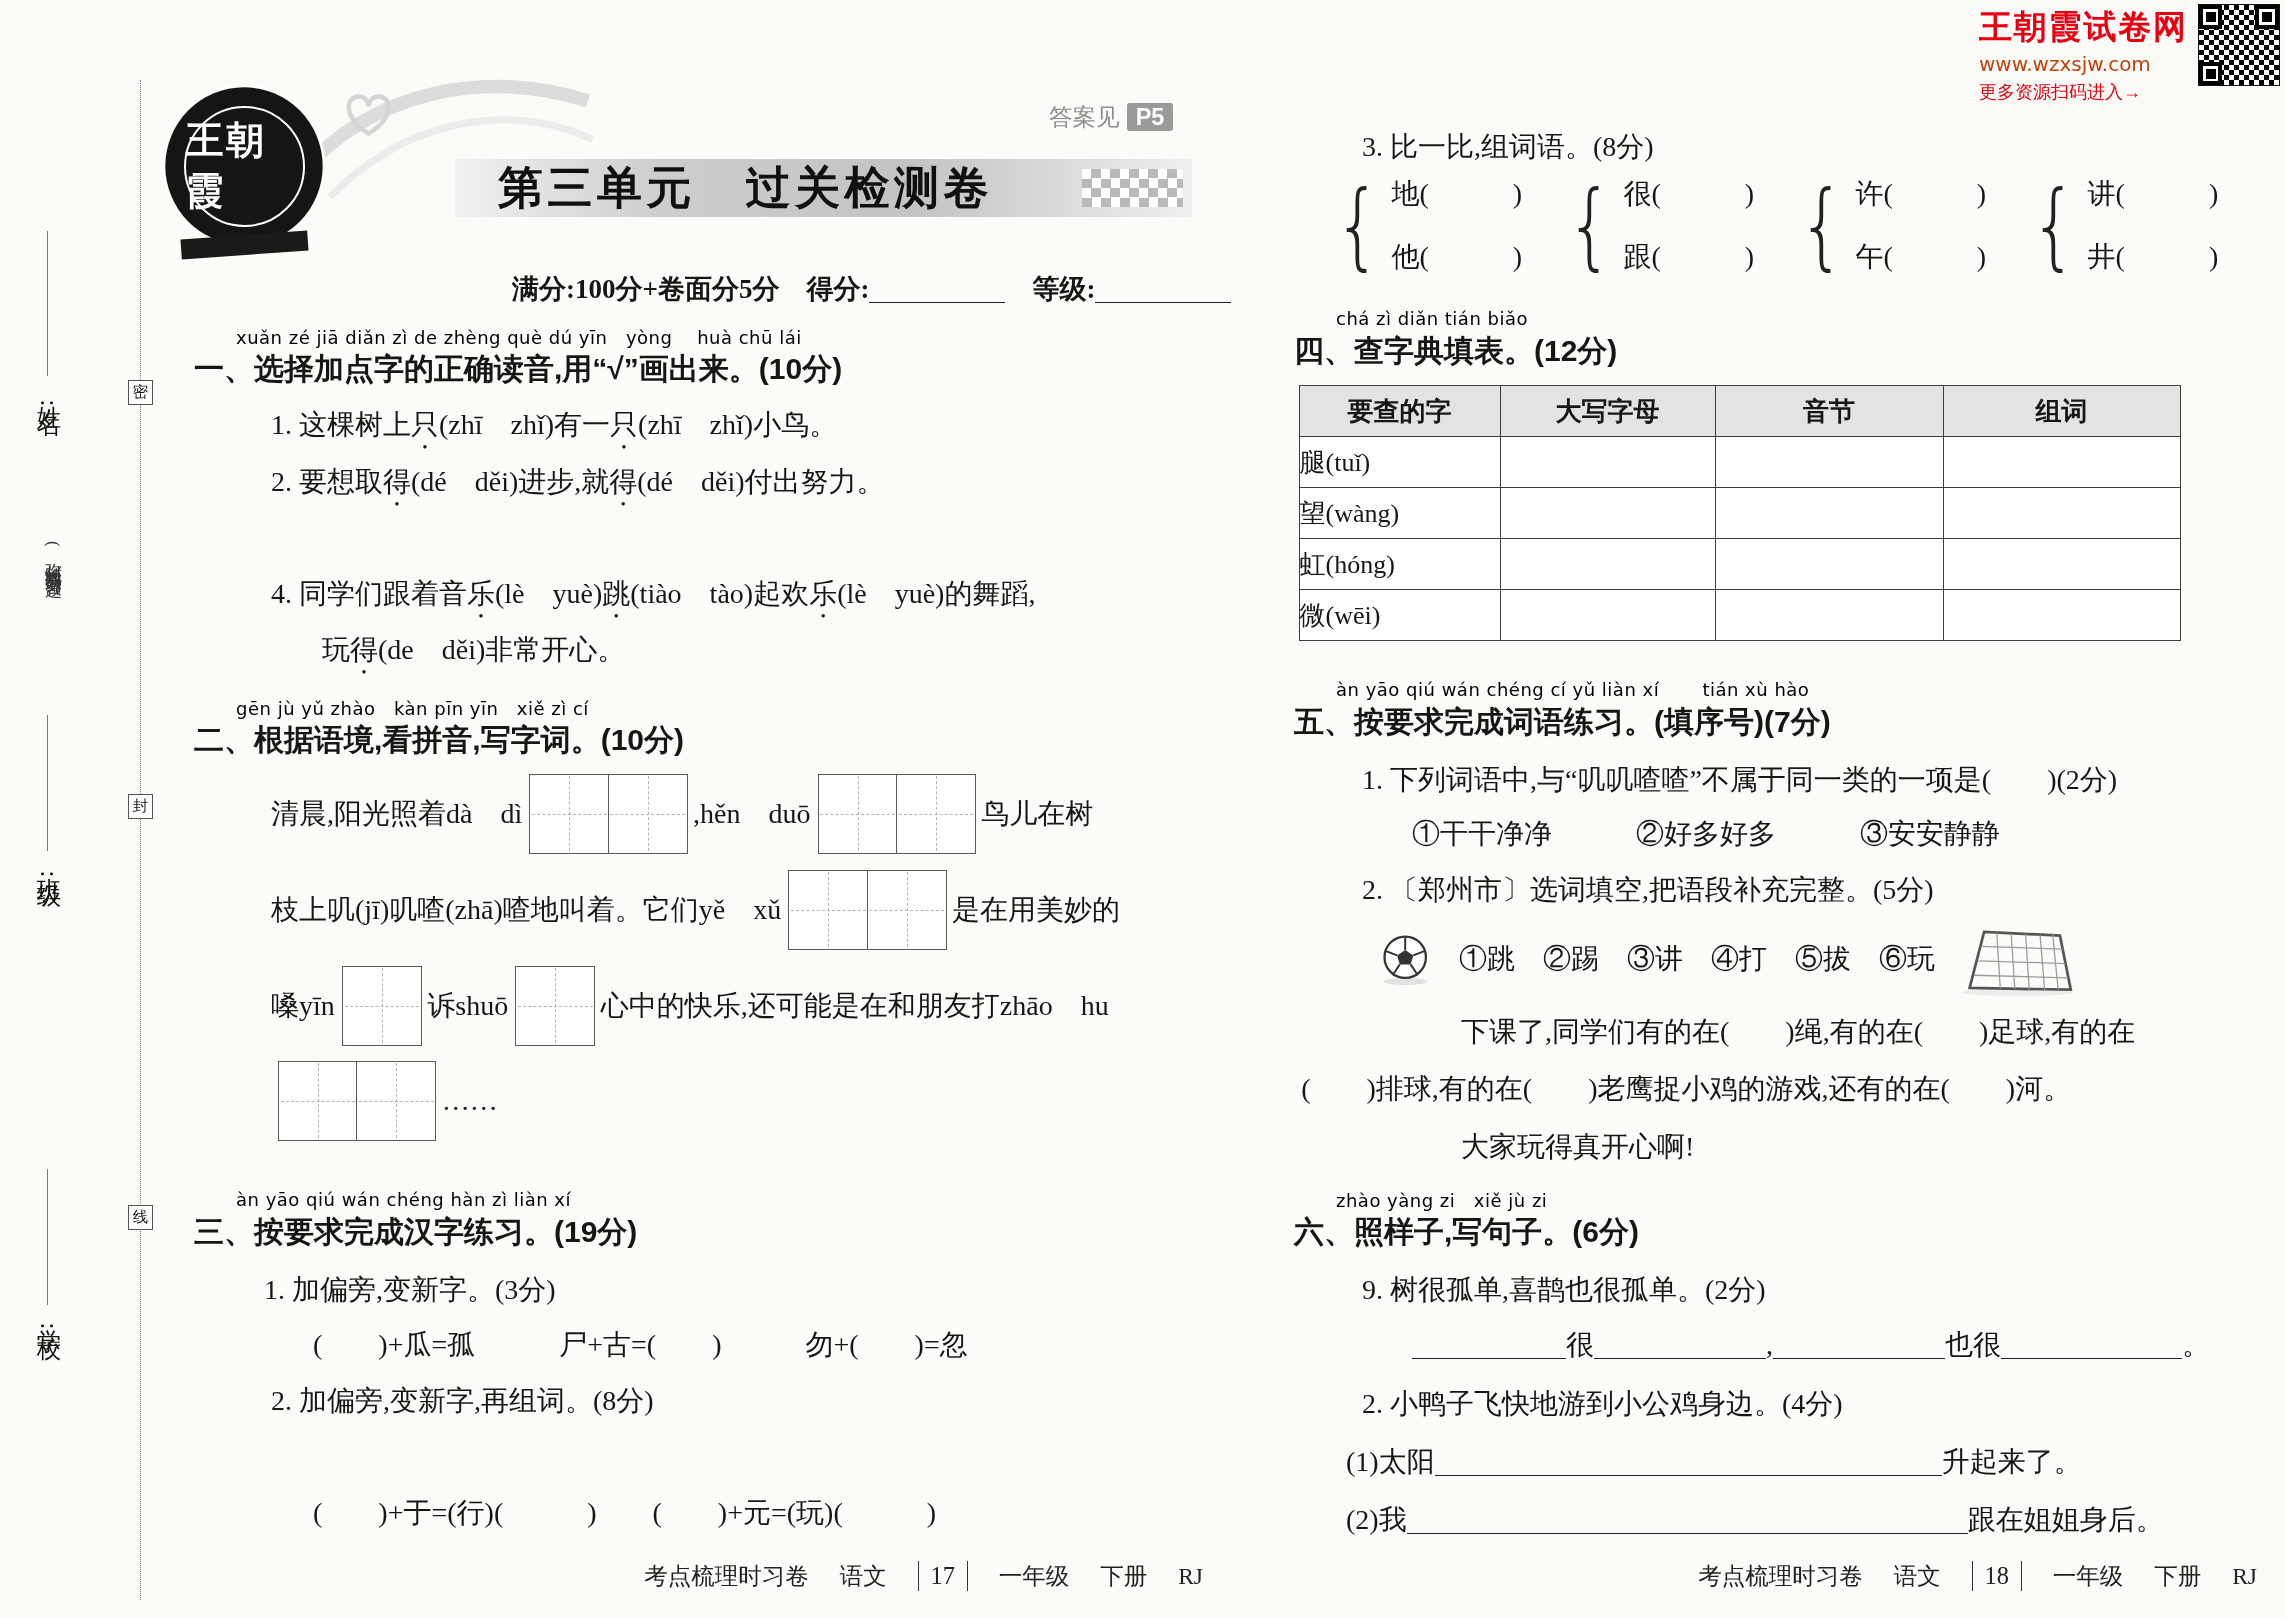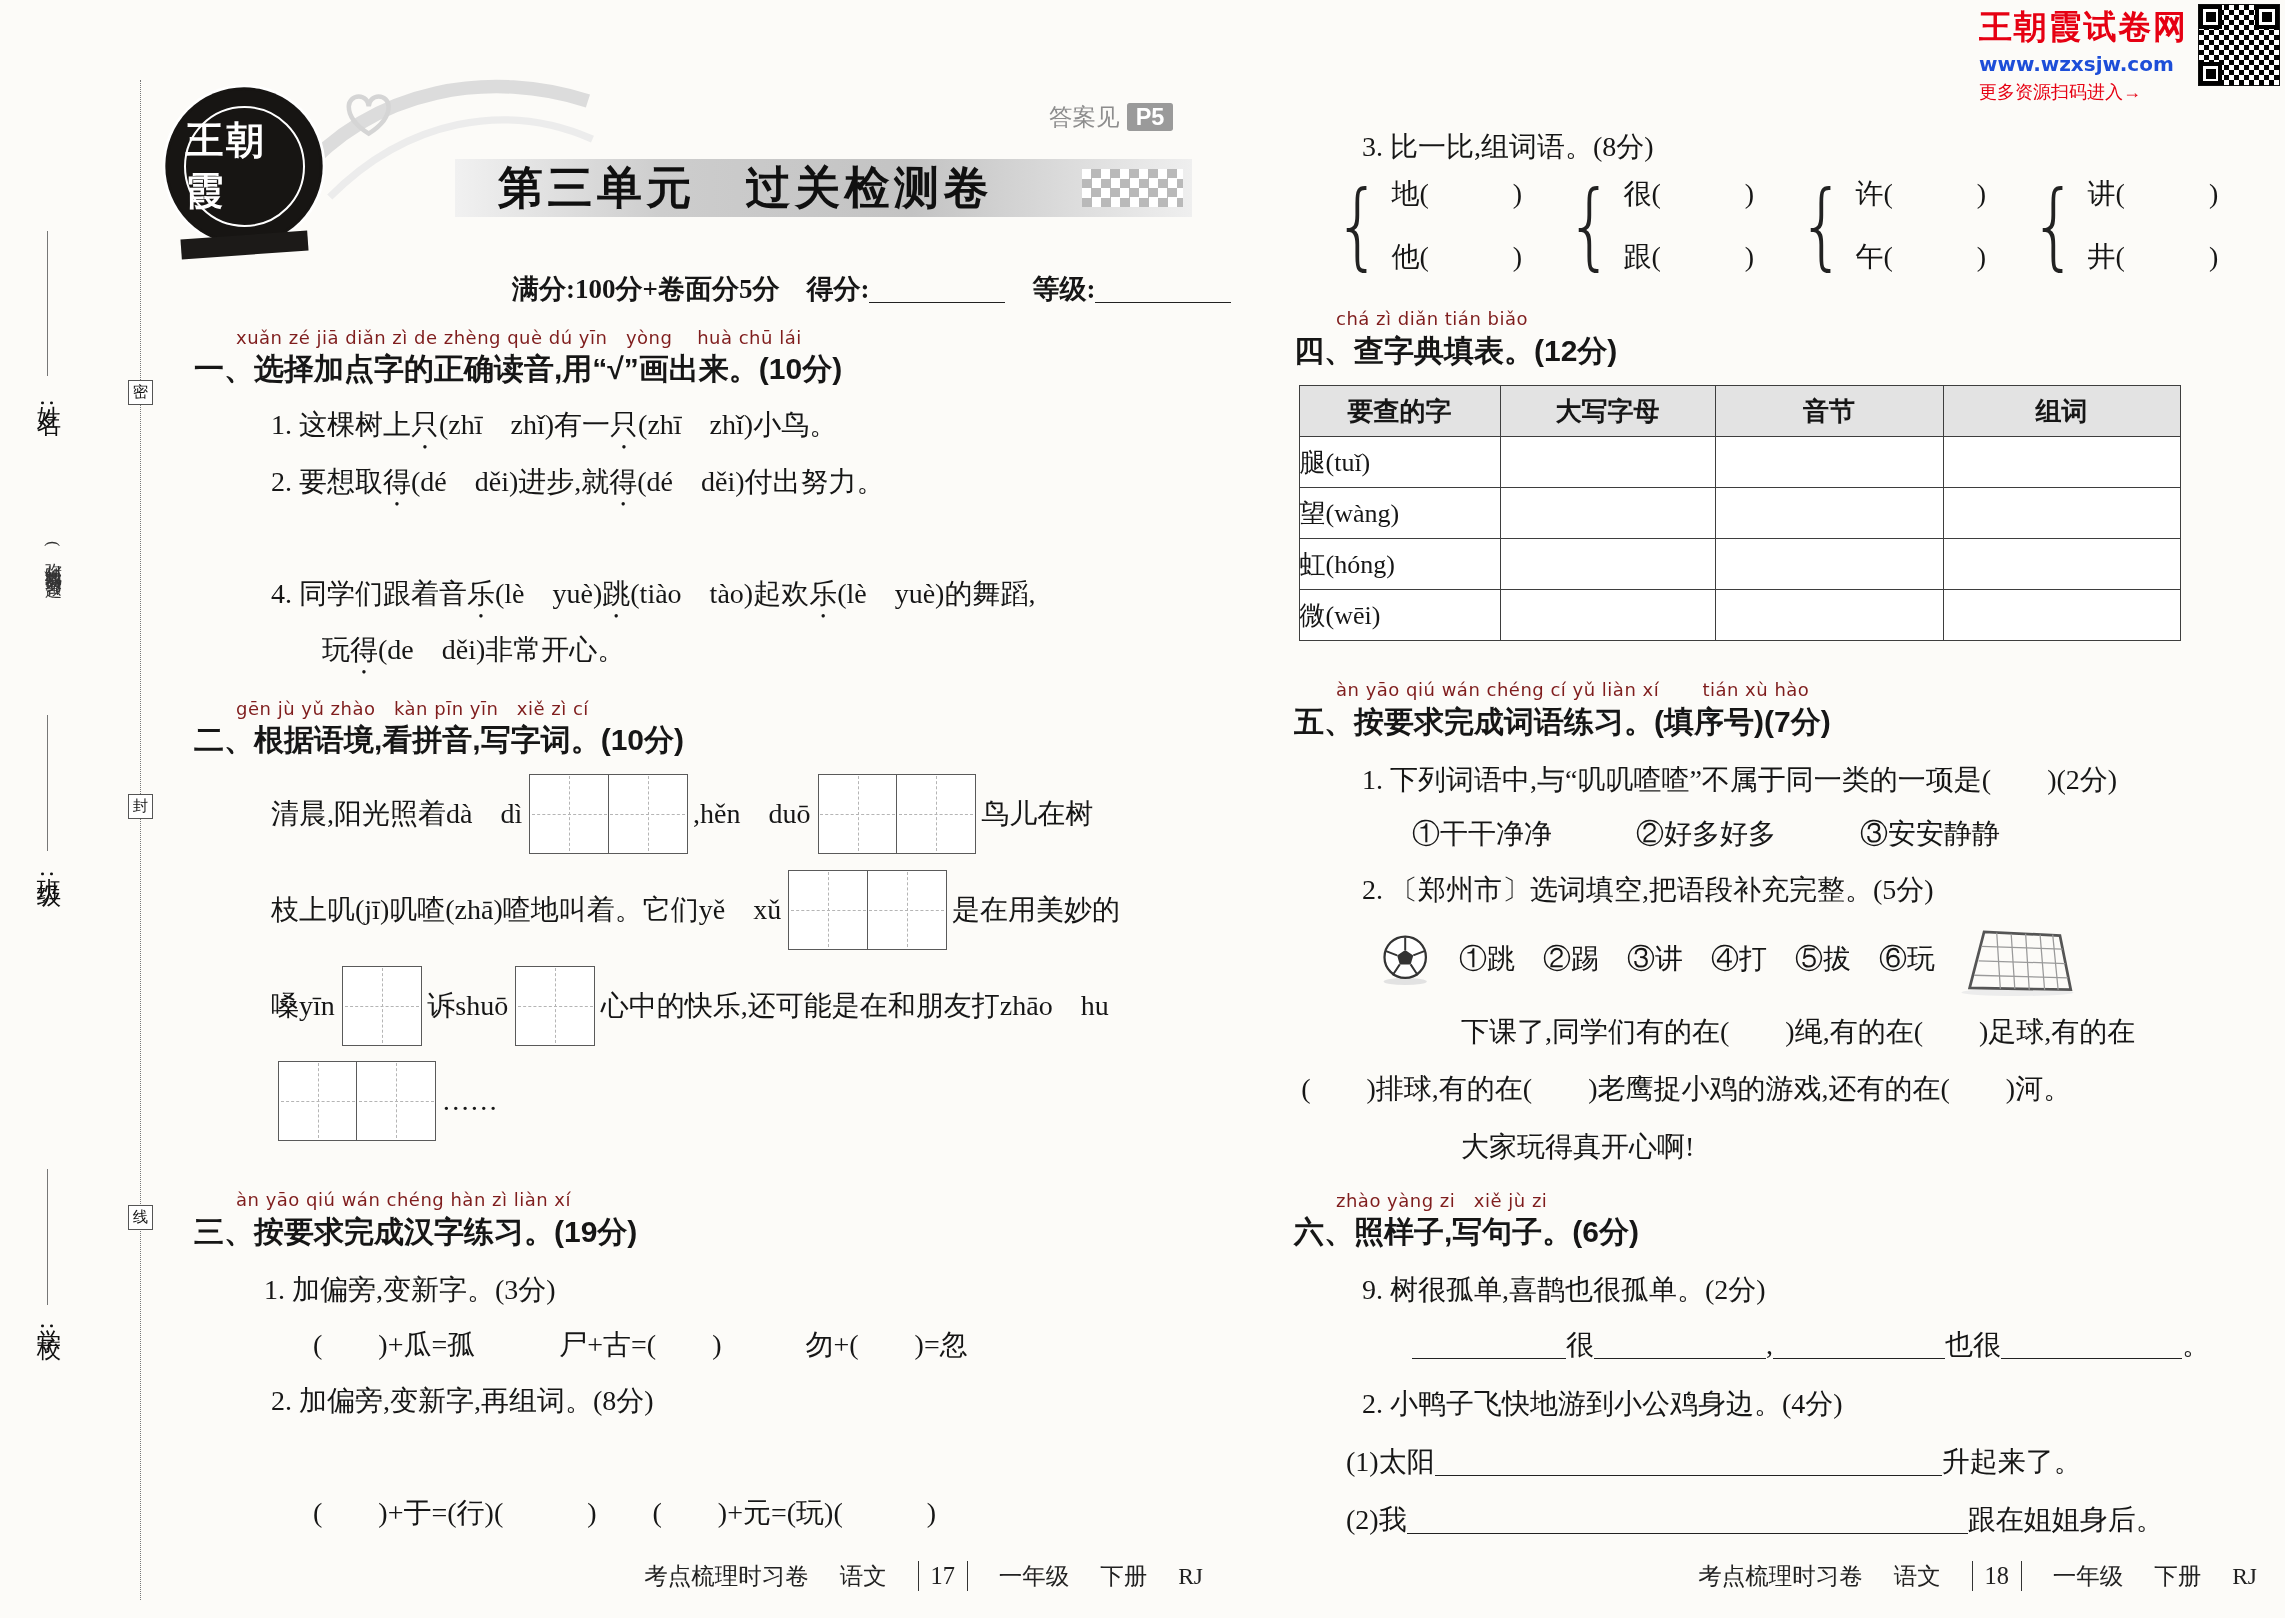--- a/index.html
+++ b/index.html
@@ -1,40 +1,40 @@
 <!DOCTYPE html>
 <html style="font-size:14.5px"><head>
 <meta charset="utf-8">
 <style>
   *{margin:0;padding:0;box-sizing:border-box}
   html,body{width:2286px;height:1618px}
   body{position:relative;background:#fcfbf8;color:#161616;font-family:"Liberation Serif",serif;overflow:hidden}
   .abs{position:absolute}
-  .pinyin{font-family:"DejaVu Sans",sans-serif;font-size:18px;color:#7f1d1d;letter-spacing:0.5px;white-space:nowrap}
+  .pinyin{font-family:"DejaVu Sans",sans-serif;font-size:18px;color:#000000;letter-spacing:0.5px;white-space:nowrap}
   .h{font-family:"Liberation Sans",sans-serif;font-weight:700;font-size:30px;white-space:nowrap}
   .body-text{font-size:28px;line-height:1.55;white-space:nowrap}
   .em{-webkit-text-emphasis:filled dot;-webkit-text-emphasis-position:under;text-emphasis:filled dot;text-emphasis-position:under right}
   .blank{display:inline-block;border-bottom:1.8px solid #222;height:33px;vertical-align:-5.4px}
 
   
   .fold-line{left:140px;top:80px;height:1520px;width:0;border-left:1.8px dotted #777}
   .vlabel{writing-mode:vertical-rl;font-size:24.4px;letter-spacing:6.3px;color:#111;left:33px}
   .vnote{writing-mode:vertical-rl;font-size:17px;letter-spacing:2.7px;color:#333;left:42px}
   .mline{left:47px;width:0;border-left:1.4px solid #777}
   .sealchar{left:128px;width:25px;height:25px;border:1.4px solid #555;font-size:15.4px;display:flex;align-items:center;justify-content:center;background:#fff}
 
   
   .stamp-outer{width:152px;height:152px;border-radius:50%;background:#171513;display:flex;align-items:center;justify-content:center;box-shadow:0 0 0 2.7px #171513,0 0 0 5.4px #fff}
   .stamp-inner{width:121px;height:121px;border-radius:50%;border:2.7px solid #fff;display:flex;align-items:center;justify-content:center;color:#fff;font-size:38px;font-weight:700;font-family:"Liberation Sans",sans-serif;letter-spacing:2.7px}
   .stamp-ribbon{position:absolute;bottom:-12.7px;left:12.7px;width:127px;height:20px;background:#1c1a18;transform:rotate(-4deg)}
 
   
   .brand{right:7.2px;top:5.4px;display:flex;gap:11px;align-items:flex-start}
   .brand-name{font-family:"Liberation Sans",sans-serif;font-weight:700;font-size:33px;color:#e60012;letter-spacing:1.8px}
-  .brand-url{font-family:"DejaVu Sans",sans-serif;font-weight:700;font-size:20px;color:#1d4ed8;margin-top:1.8px}
+  .brand-url{font-family:"DejaVu Sans",sans-serif;font-weight:400;font-size:20px;color:#c2410c;margin-top:1.8px}
   .brand-scan{font-size:18px;color:#e60012;margin-top:3.6px;font-family:"Liberation Sans",sans-serif}
   .qr{width:80px;height:80px;background:#fff repeating-conic-gradient(#000 0% 25%,#fff 0% 50%);background-size:10px 10px;position:relative;outline:1.8px solid #111}
   .fp{position:absolute;width:23.5px;height:23.5px;border:4.5px solid #000;background:#fff;display:block}
   .fp::before{content:'';position:absolute;inset:2.7px;background:#000}
   .fp.tl{top:0;left:0}.fp.tr{top:0;right:0}.fp.bl{bottom:0;left:0}
 
   
   .answer-ref{color:#8d8d8d;font-size:23.5px;font-family:"Liberation Sans",sans-serif;display:flex;align-items:center;gap:7.2px}
   .pbadge{background:#9a9a9a;color:#fff;padding:0.9px 9px;border-radius:2.7px;font-weight:700}
   .title-band{width:737px;height:58px;display:flex;align-items:center;background:linear-gradient(90deg,#f1f1f1 0%,#cdcdcd 28%,#c3c3c3 62%,#efefef 100%)}

